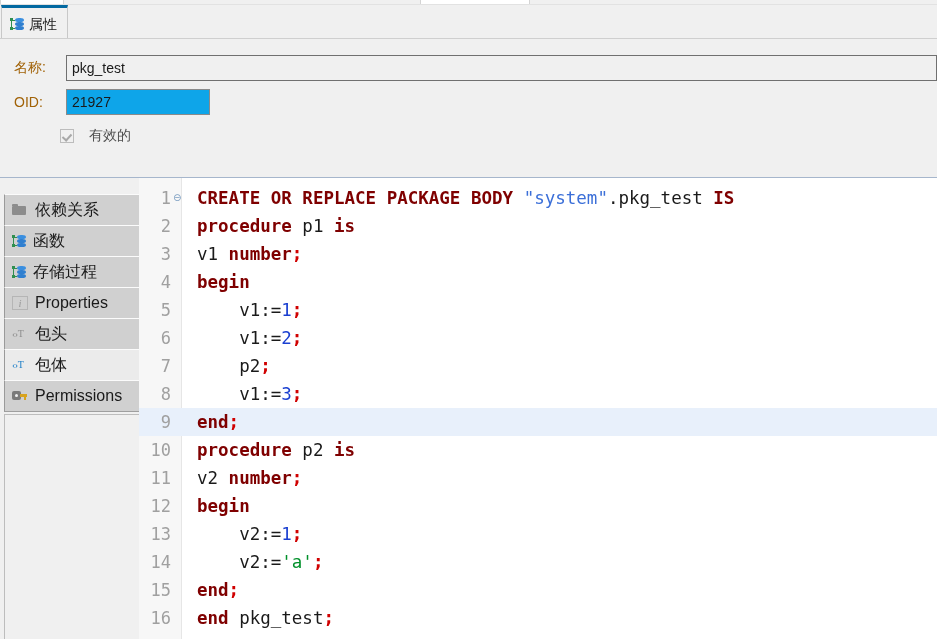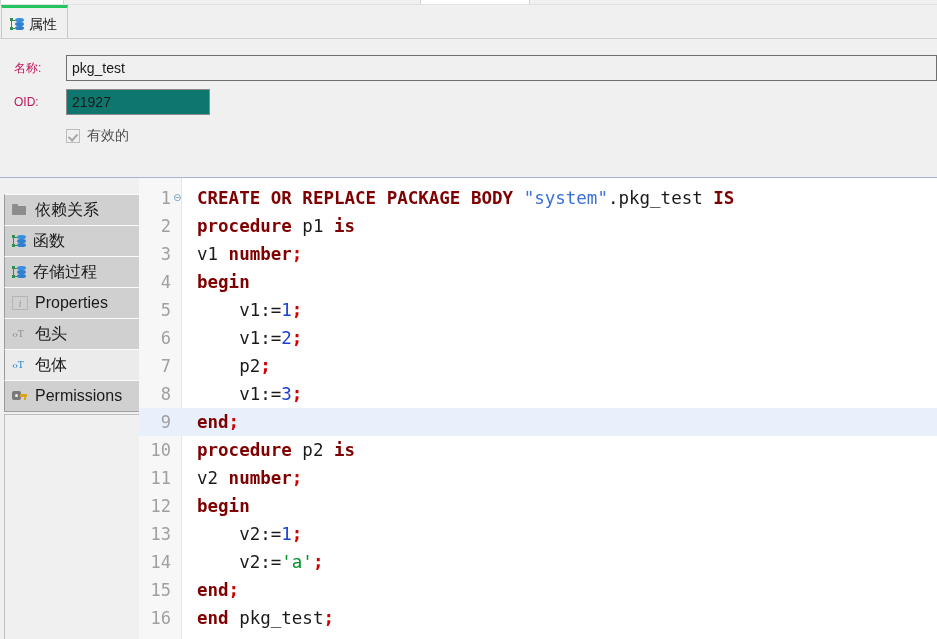--- a/index.html
+++ b/index.html
@@ -63,21 +63,21 @@
     position: absolute;
     left: 1px; top: 0;
     height: 34px;
     padding: 0 10px 0 8px;
     display: flex;
     align-items: center;
     gap: 5px;
     background: #f0f0f0;
     border-left: 1px solid #c8c8c8;
     border-right: 1px solid #c8c8c8;
-    border-top: 3px solid #22c55e;
+    border-top: 3px solid #0369a1;
     box-sizing: border-box;
     cursor: default;
   }
   .tab-label {
     font-size: 14px;
     color: #1a1a1a;
     line-height: 1;
     white-space: nowrap;
   }
 
@@ -126,43 +126,43 @@
     left: 0; top: 39px;
     width: 937px; height: 138px;
     background: #f0f0f0;
   }
   .form-row {
     position: absolute;
     display: flex;
     align-items: center;
   }
   .form-label {
-    font-size: 12px;
-    color: #be185d;
+    font-size: 14px;
+    color: #a16207;
     white-space: nowrap;
   }
   .text-input {
     box-sizing: border-box;
-    background: #0f766e;
+    background: #0ea5e9;
     border: 1px solid #8a8a8a;
     font-family: "Liberation Sans", "DejaVu Sans", sans-serif;
     font-size: 14px;
     color: #1a1a1a;
     padding: 2px 5px;
     outline: none;
     line-height: normal;
   }
   #row-name { left: 14px; top: 16px; width: 923px; }
   #row-name .form-label { width: 52px; }
   #name-input { width: 871px; height: 26px; background: #f0f0f0; border-color: #707070; }
   #row-oid { left: 14px; top: 50px; }
   #row-oid .form-label { width: 52px; }
   #oid-input { width: 144px; height: 26px; }
 
-  #row-valid { left: 66px; top: 88px; gap: 7px; }
+  #row-valid { left: 60px; top: 88px; gap: 15px; }
   .checkbox {
     width: 14px; height: 14px;
     box-sizing: border-box;
     border: 1px solid #bcbcbc;
     background: #f0f0f0;
     position: relative;
     flex: 0 0 14px;
   }
   .checkbox::after {
     content: "";

